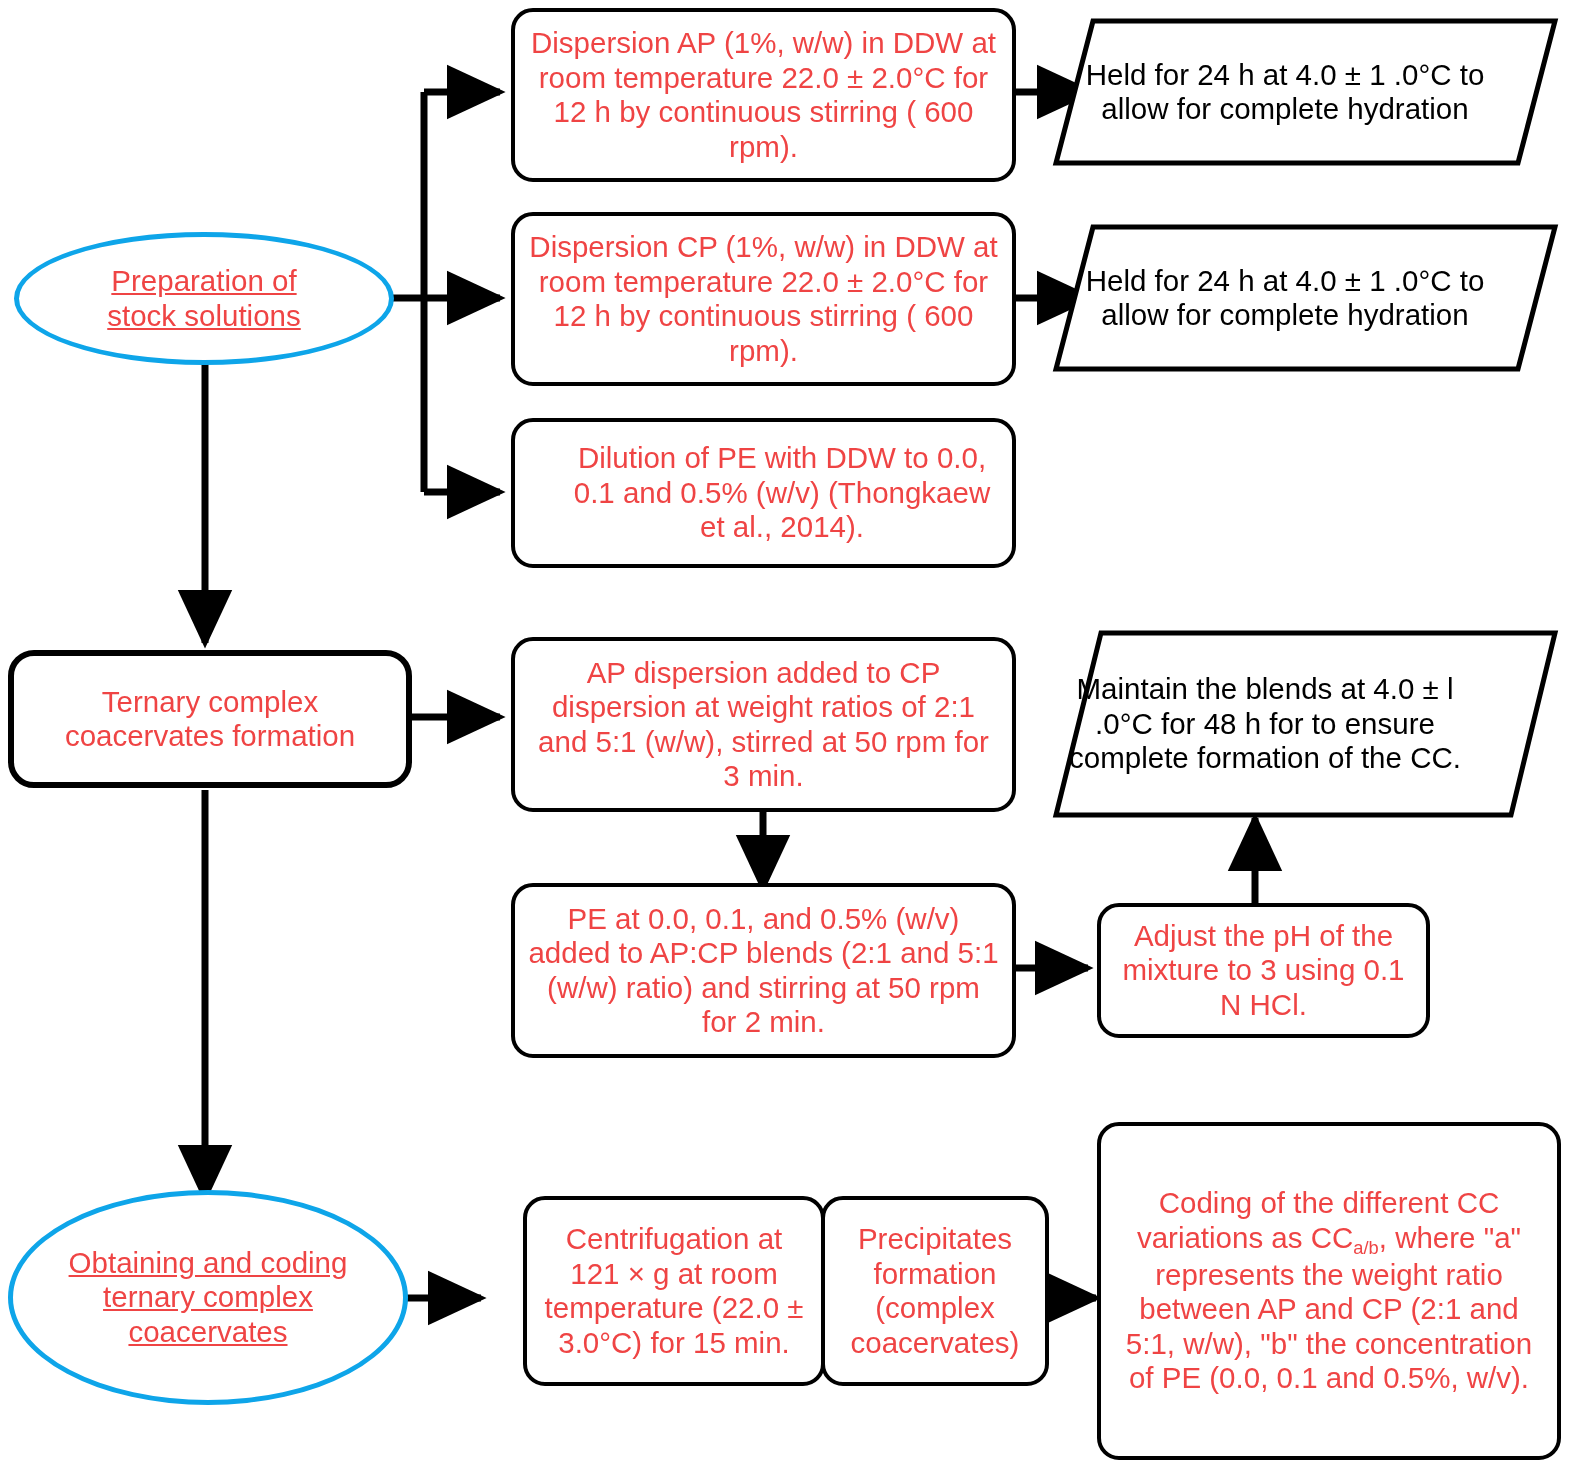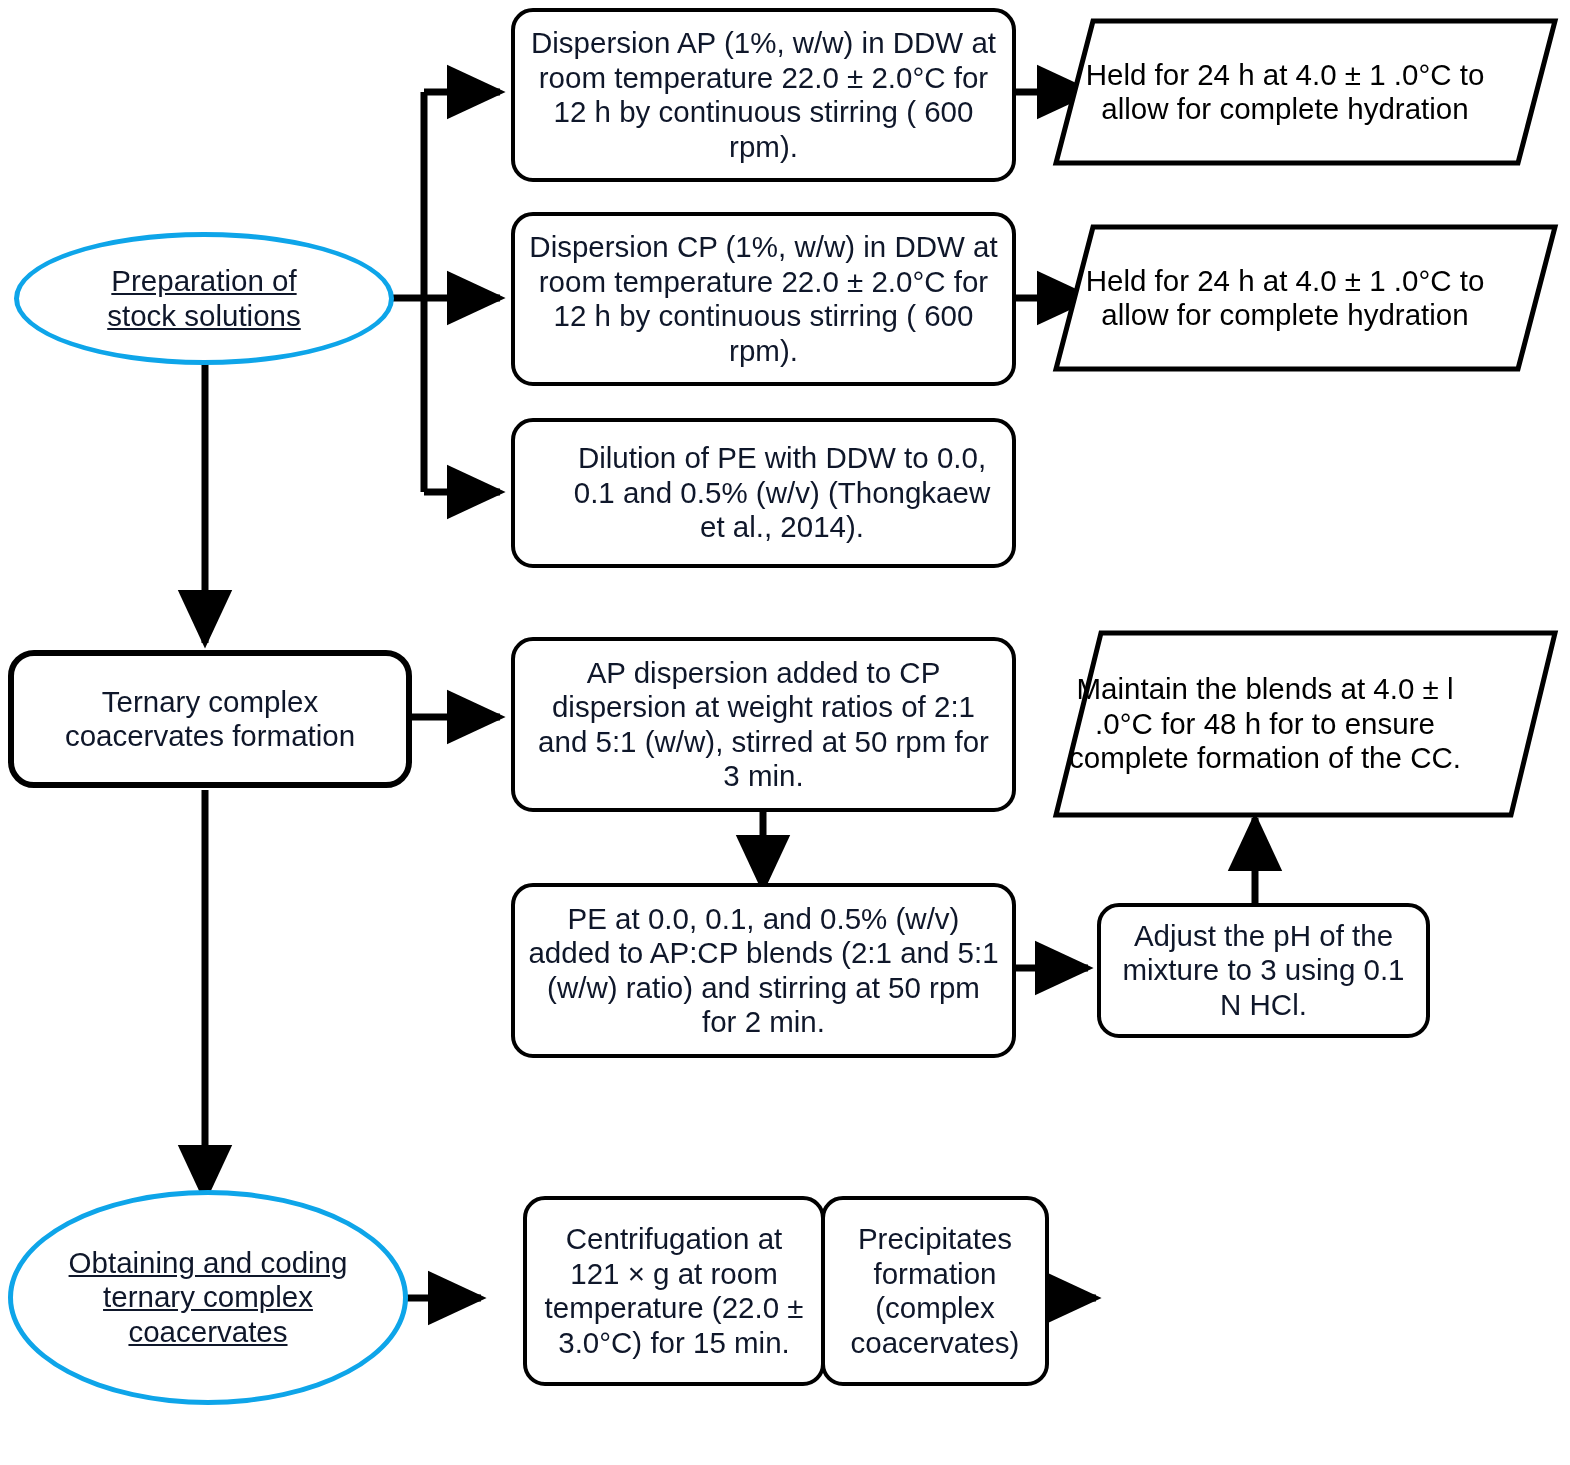--- a/index.html
+++ b/index.html
@@ -1,20 +1,20 @@
 <!DOCTYPE html>
 <html><head>
 <meta charset="utf-8">
 <style>
   html,body{margin:0;padding:0;background:#ffffff;}
   body{font-family:"Liberation Sans","DejaVu Sans",sans-serif;color:#000;}
   #stage{position:relative;width:1570px;height:1465px;overflow:hidden;background:#fff;}
   svg.edges{position:absolute;left:0;top:0;width:1570px;height:1465px;pointer-events:none;}
   .node{position:absolute;box-sizing:border-box;display:flex;align-items:center;justify-content:center;
-        text-align:center;background:#fff;line-height:1.17;color:#0f172a;}
+        text-align:center;background:#fff;line-height:1.17;color:#ef4444;}
   .rrect{border:4px solid #000;border-radius:22px;}
   .rrect-thick{border:6px solid #000;border-radius:26px;}
   .ellipse{border:5px solid #0ea5e9;border-radius:50%;text-decoration:underline;}
   .para-wrap{position:absolute;}
   .para-wrap svg{position:absolute;left:0;top:0;overflow:visible;}
   .para-text{position:absolute;left:0;top:0;width:100%;height:100%;display:flex;
              align-items:center;justify-content:flex-start;text-align:center;line-height:1.17;}
   .t{padding:4px 12px;}
   .f29{font-size:29.5px;}
   sub{font-size:0.62em;vertical-align:-0.32em;}
@@ -136,14 +136,19 @@
   </div>
 
   <div class="node rrect" style="left:483px;top:1196px;width:302px;height:190px;margin-left:40px;">
     <div class="t f29">Centrifugation at 121 × g at room temperature (22.0 ± 3.0°C) for 15 min.</div>
   </div>
 
   <div class="node rrect" style="left:821px;top:1196px;width:228px;height:190px;text-align:center;">
     <div class="t f29">Precipitates formation (complex coacervates)</div>
   </div>
 
+  <div class="node rrect" style="left:1097px;top:1122px;width:464px;height:338px;">
+    <div class="t f29">
+      <span>Coding of the different CC variations as CC</span><sub>a/b</sub><span>, where "a" represents the weight ratio between AP and CP (2:1 and 5:1, w/w), "b" the concentration of PE (0.0, 0.1 and 0.5%, w/v).</span>
+    </div>
+  </div>
 
 </div>
 
 </body></html>

